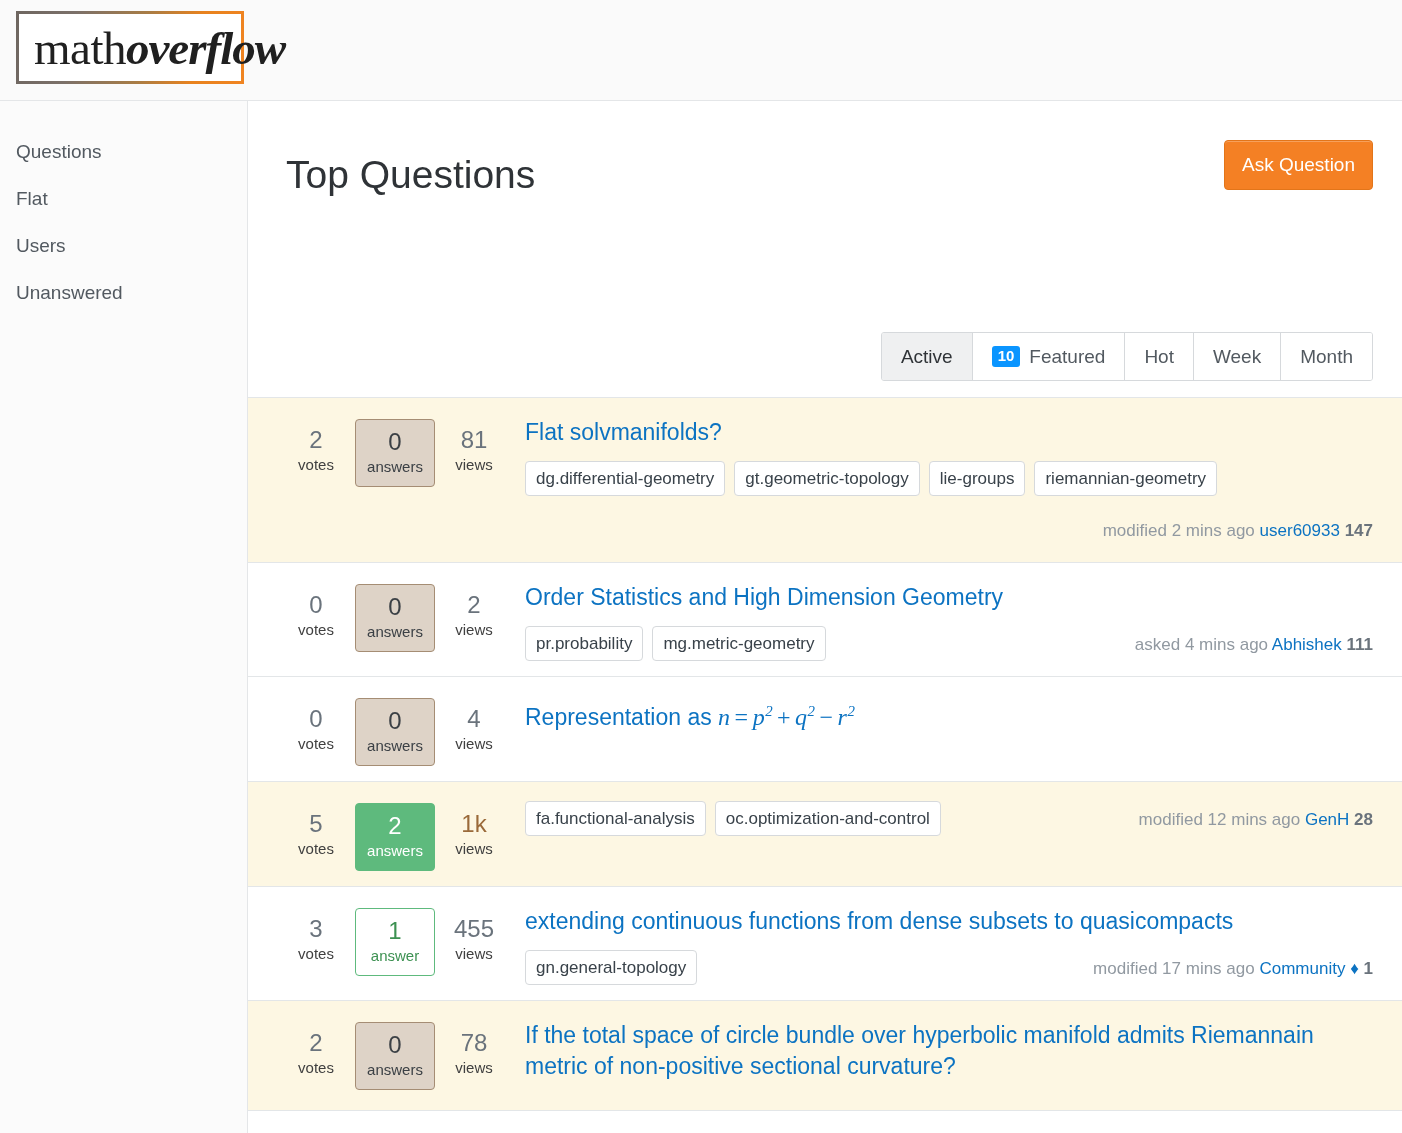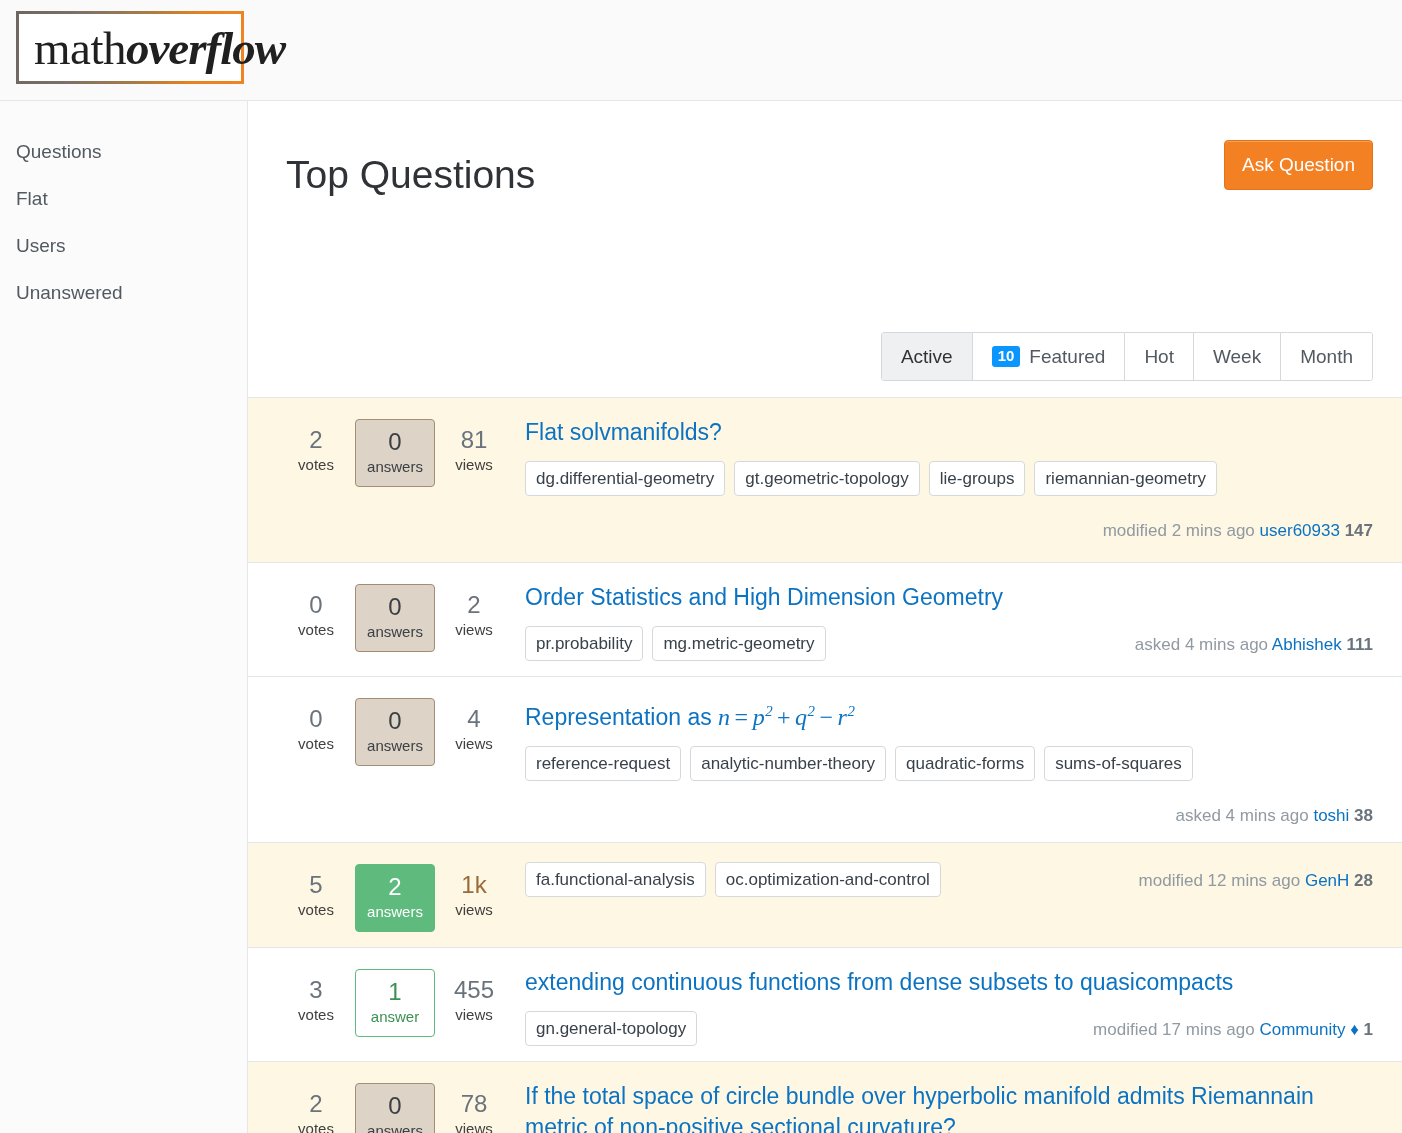--- a/index.html
+++ b/index.html
@@ -393,29 +393,20 @@
                 <span class="num">0</span>
                 <span class="lbl">answers</span>
               </div>
               <div class="stat views">
                 <span class="num">4</span>
                 <span class="lbl">views</span>
               </div>
             </div>
             <div class="qmain">
               <a class="qtitle">Representation as <span class="math">n<span class="op">=</span>p<sup>2</sup><span class="op">+</span>q<sup>2</sup><span class="op">−</span>r<sup>2</sup></span></a>
-              <div class="qfoot">
-                <div class="tags">
-                  <a class="tag">reference-request</a>
-                  <a class="tag">analytic-number-theory</a>
-                  <a class="tag">quadratic-forms</a>
-                  <a class="tag">sums-of-squares</a>
-                </div>
-                <div class="meta below"><span>asked 4 mins ago </span><a class="user">toshi</a><span class="rep"> 38</span></div>
-              </div>
             </div>
           </div>
           <div class="qrow highlight">
             <div class="stats">
               <div class="stat votes">
                 <span class="num">5</span>
                 <span class="lbl">votes</span>
               </div>
               <div class="stat answers accepted">
                 <span class="num">2</span>

